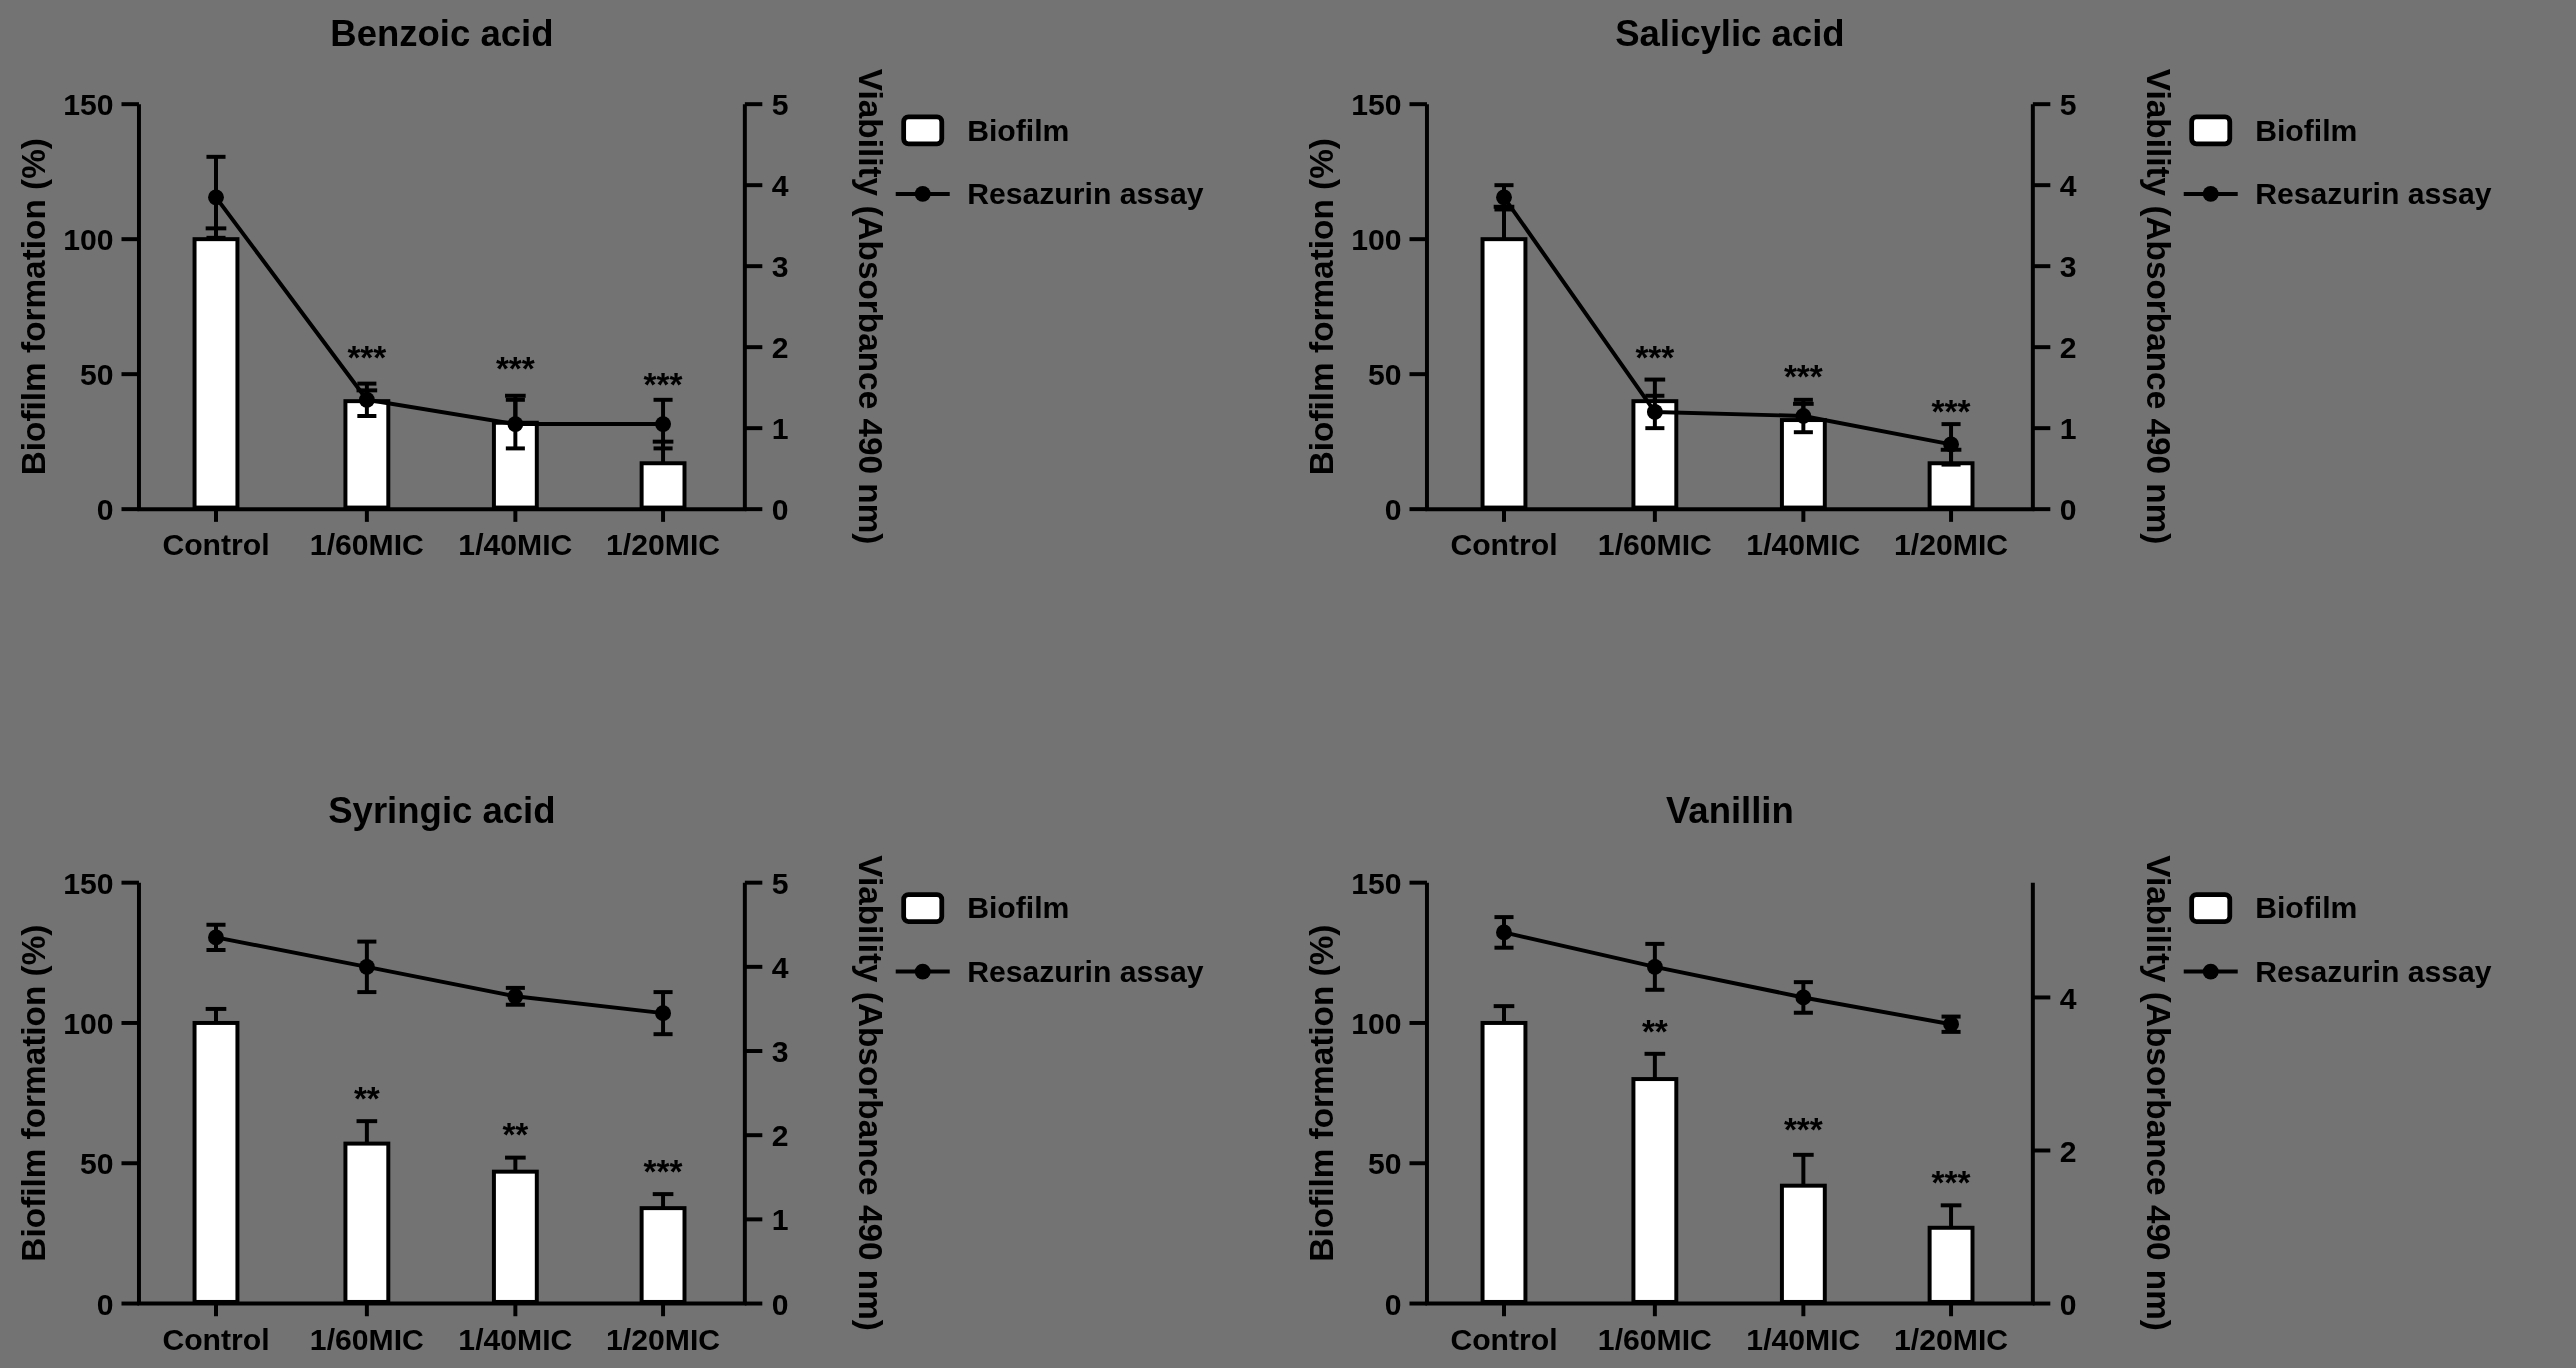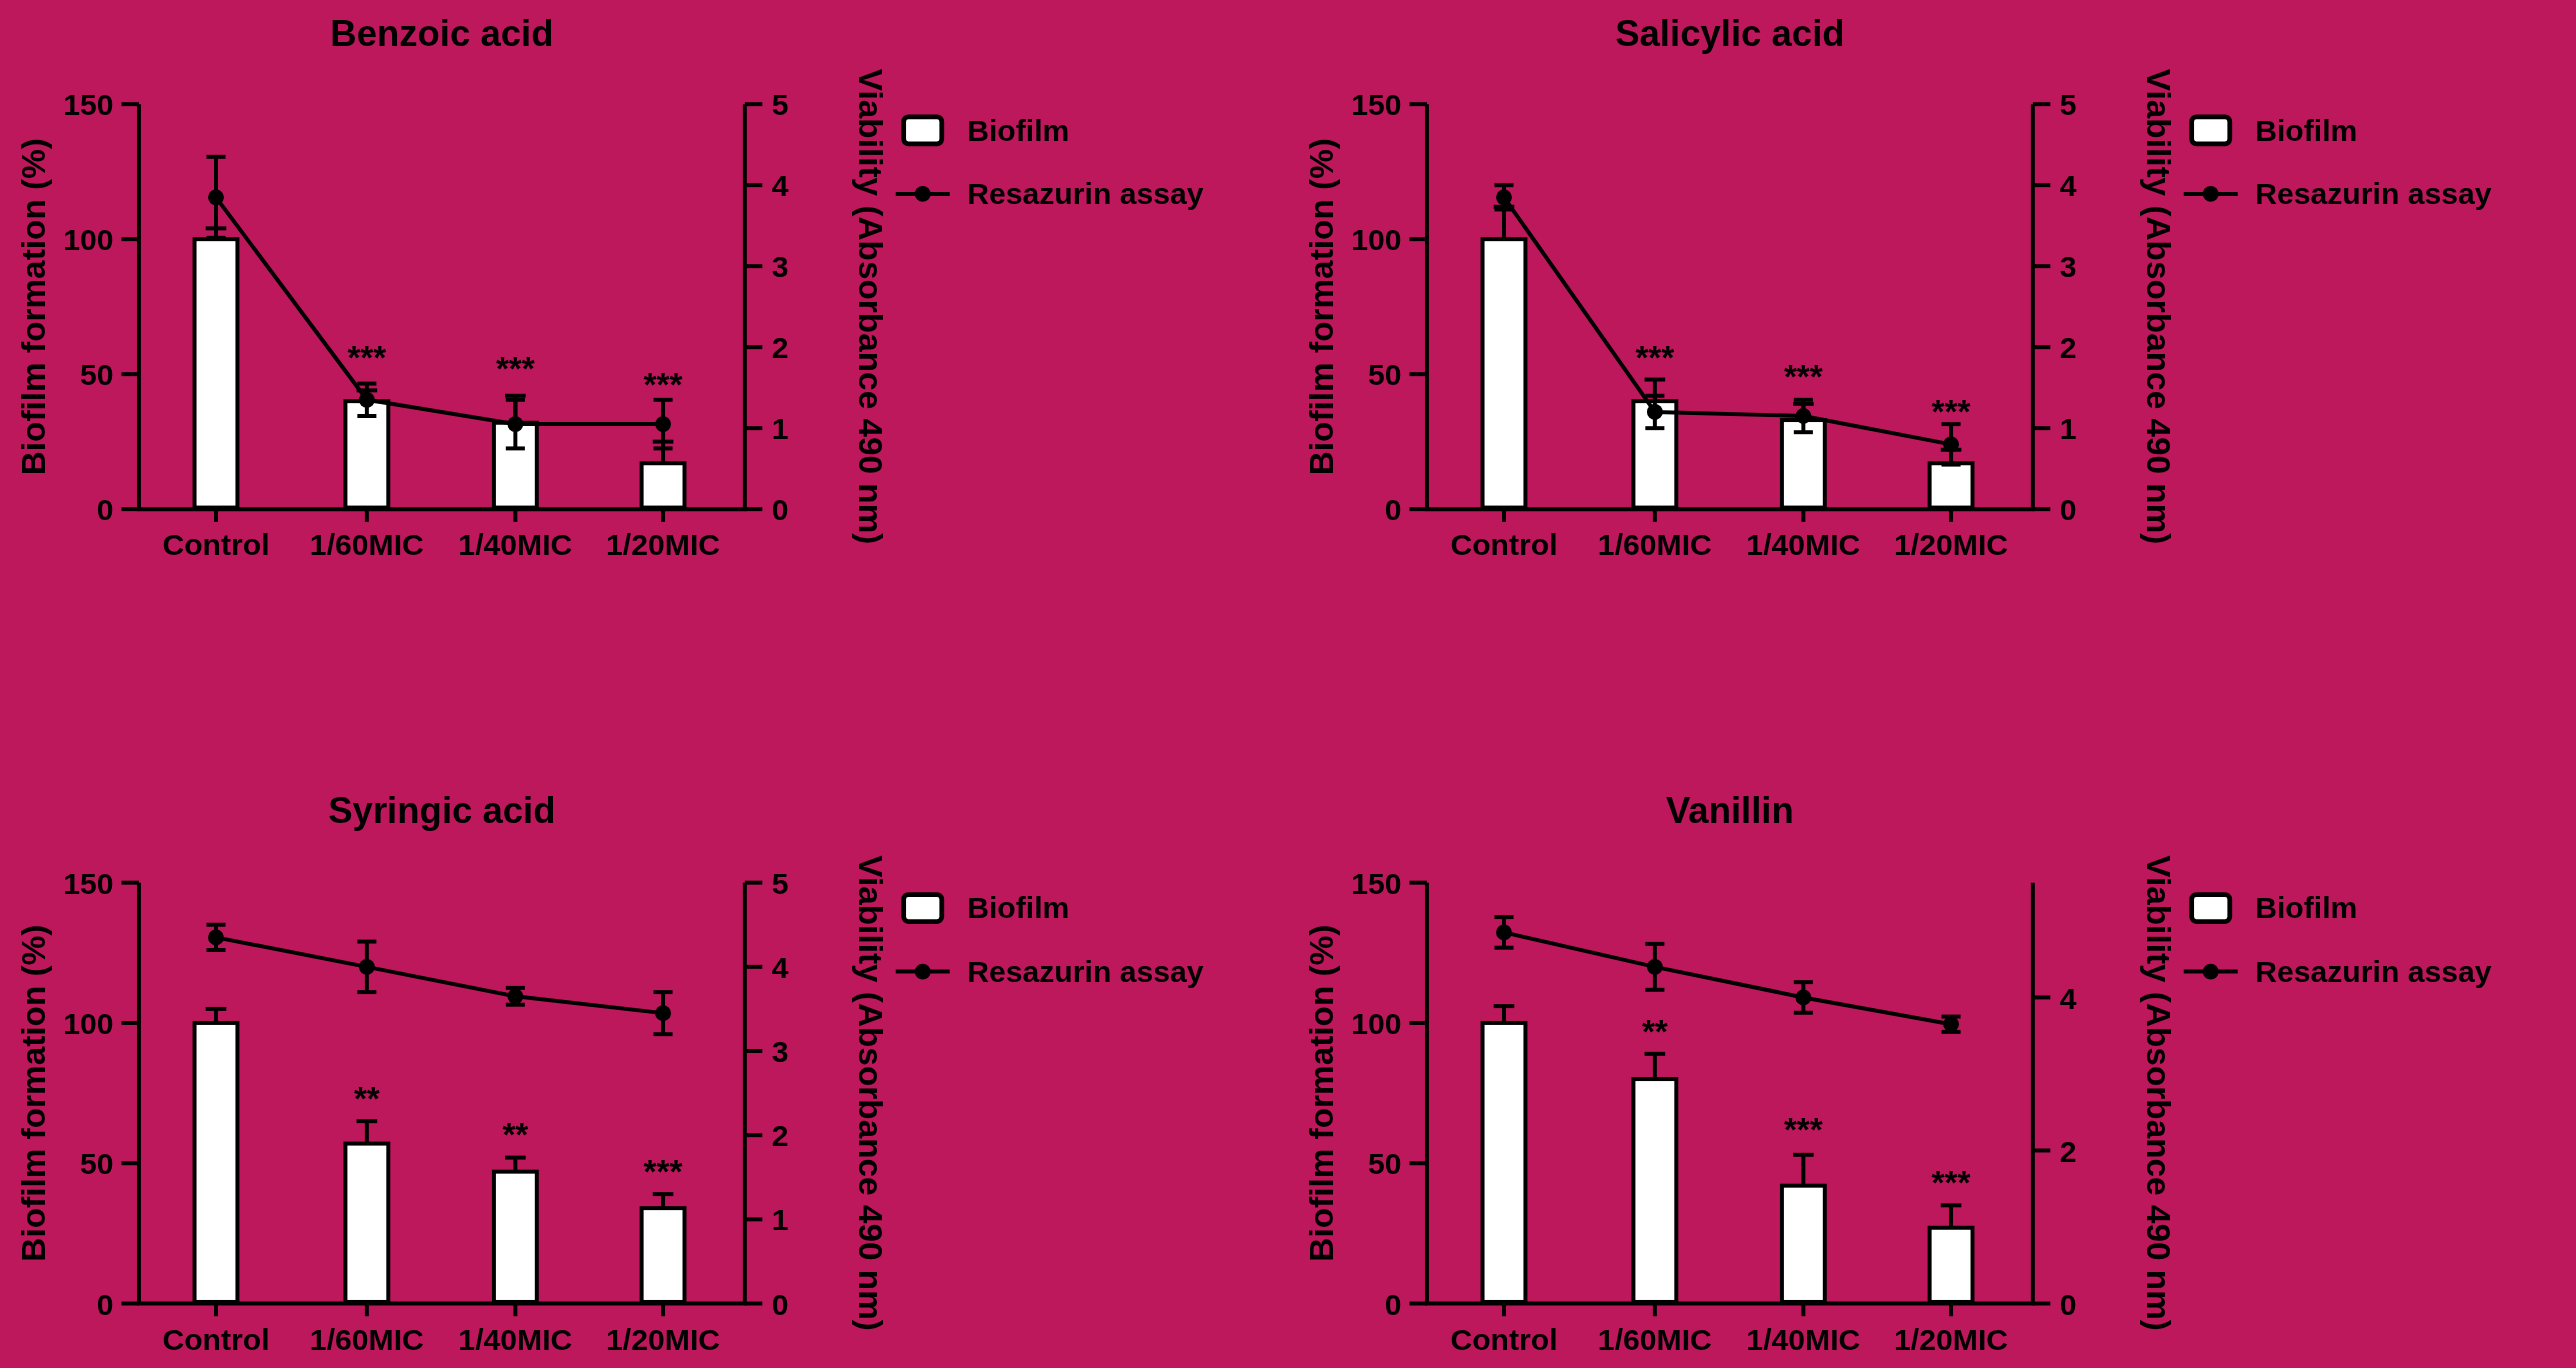--- a/index.html
+++ b/index.html
@@ -1,18 +1,18 @@
 <!DOCTYPE html>
 <html style="font-size:12.7px"><head>
 <meta charset="utf-8">
 <style>
   html,body{margin:0;padding:0;background:#ffffff;}
   body{width:2576px;height:1368px;font-family:"Liberation Sans",sans-serif;overflow:hidden;}
   .grid{display:grid;grid-template-columns:1288px 1288px;grid-template-rows:684px 684px;width:2576px;height:1368px;background:#ffffff;}
-  section{position:relative;background:#be185d;text-align:right;}
+  section{position:relative;background:#737373;text-align:right;}
   svg{display:block;}
   svg text{font-family:"Liberation Sans",sans-serif;font-weight:700;fill:#000000;}
 </style>
 </head>
 <body>
 
 <main class="grid">
   <section id="panel-0">
     <svg width="1288" height="684" viewBox="0 0 1622 861">
         <text x="556.5" y="58" text-anchor="middle" font-size="46">Benzoic acid</text>

